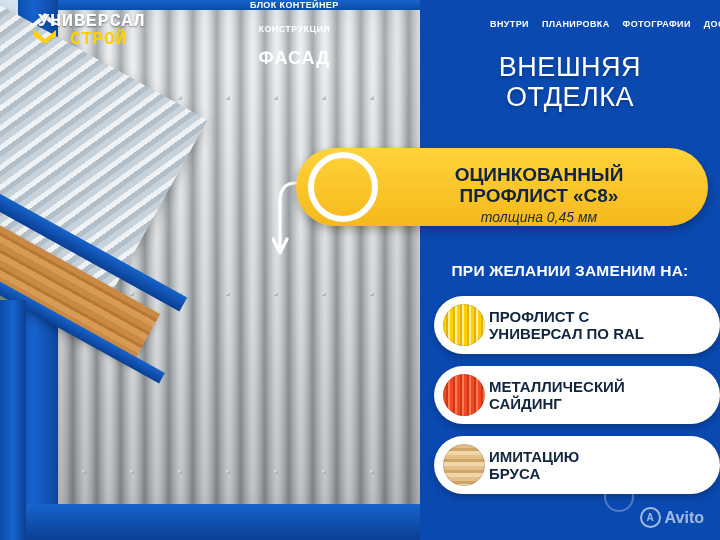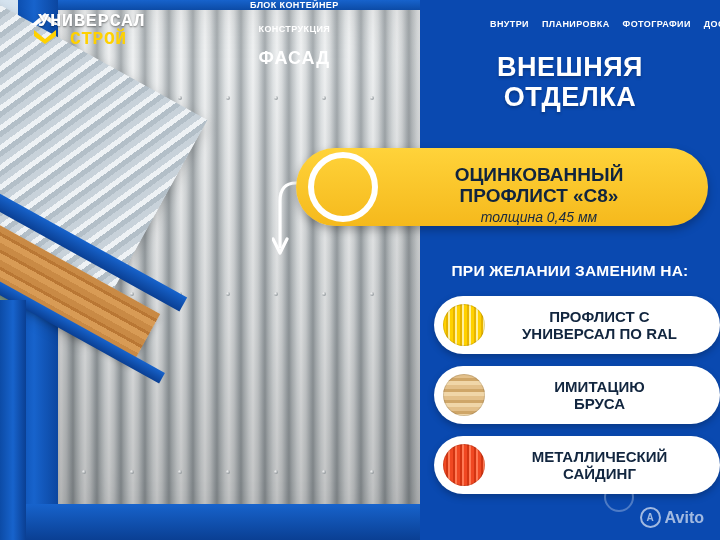--- a/index.html
+++ b/index.html
@@ -121,21 +121,21 @@
 
   
   .panel {
     position: absolute; right: 0; top: 0;
     width: 300px; height: 540px;
     background: #0a49b0;
   }
   .panel-title {
     color: #ffffff;
     text-align: center;
-    font-weight: 700;
+    font-weight: 400;
     font-size: 27px;
     line-height: 1.12;
     letter-spacing: .5px;
     padding: 52px 10px 0 10px;
     text-shadow: 0 2px 3px rgba(0,0,0,.25);
   }
 
   
   .badge {
     position: absolute; left: -124px; top: 148px;
@@ -185,21 +185,20 @@
   .opt-swatch {
     width: 42px; height: 42px; border-radius: 50%;
     margin-left: 9px; flex: 0 0 auto;
     box-shadow: inset 0 0 0 1px rgba(0,0,0,.12);
   }
   .sw-yellow { background: repeating-linear-gradient(to right, #ffd100 0 3px, #e6b400 3px 5px, #fff0a0 5px 7px); }
   .sw-red    { background: repeating-linear-gradient(to right, #f04822 0 3px, #d23512 3px 5px, #ff7a55 5px 7px); }
   .sw-wood   { background: repeating-linear-gradient(to bottom, #e3c08a 0 4px, #cfa668 4px 7px, #f0d6a8 7px 11px); }
   .opt-label {
     flex: 1 1 auto;
-    text-align: center;
     padding: 0 10px 0 4px;
     color: #12263f;
     font-weight: 800;
     font-size: 15px;
     line-height: 1.15;
   }
 
   
   .topbar {
     position: absolute; left: 0; top: 0; width: 720px; height: 48px;
@@ -319,31 +318,31 @@
 
     <div class="options">
       <div class="option">
         <div class="opt-swatch sw-yellow"></div>
         <div class="opt-label">
           <div>ПРОФЛИСТ С</div>
           <div>УНИВЕРСАЛ ПО RAL</div>
         </div>
       </div>
       <div class="option">
+        <div class="opt-swatch sw-red"></div>
+        <div class="opt-label">
+          <div>МЕТАЛЛИЧЕСКИЙ</div>
+          <div>САЙДИНГ</div>
+        </div>
+      </div>
+      <div class="option">
         <div class="opt-swatch sw-wood"></div>
         <div class="opt-label">
           <div>ИМИТАЦИЮ</div>
           <div>БРУСА</div>
-        </div>
-      </div>
-      <div class="option">
-        <div class="opt-swatch sw-red"></div>
-        <div class="opt-label">
-          <div>МЕТАЛЛИЧЕСКИЙ</div>
-          <div>САЙДИНГ</div>
         </div>
       </div>
     </div>
 
     <div class="badge">
       <div class="badge-circle"></div>
       <div class="badge-text">
         <div class="badge-line1">ОЦИНКОВАННЫЙ</div>
         <div class="badge-line1">ПРОФЛИСТ «С8»</div>
         <div class="badge-line2">толщина 0,45 мм</div>

